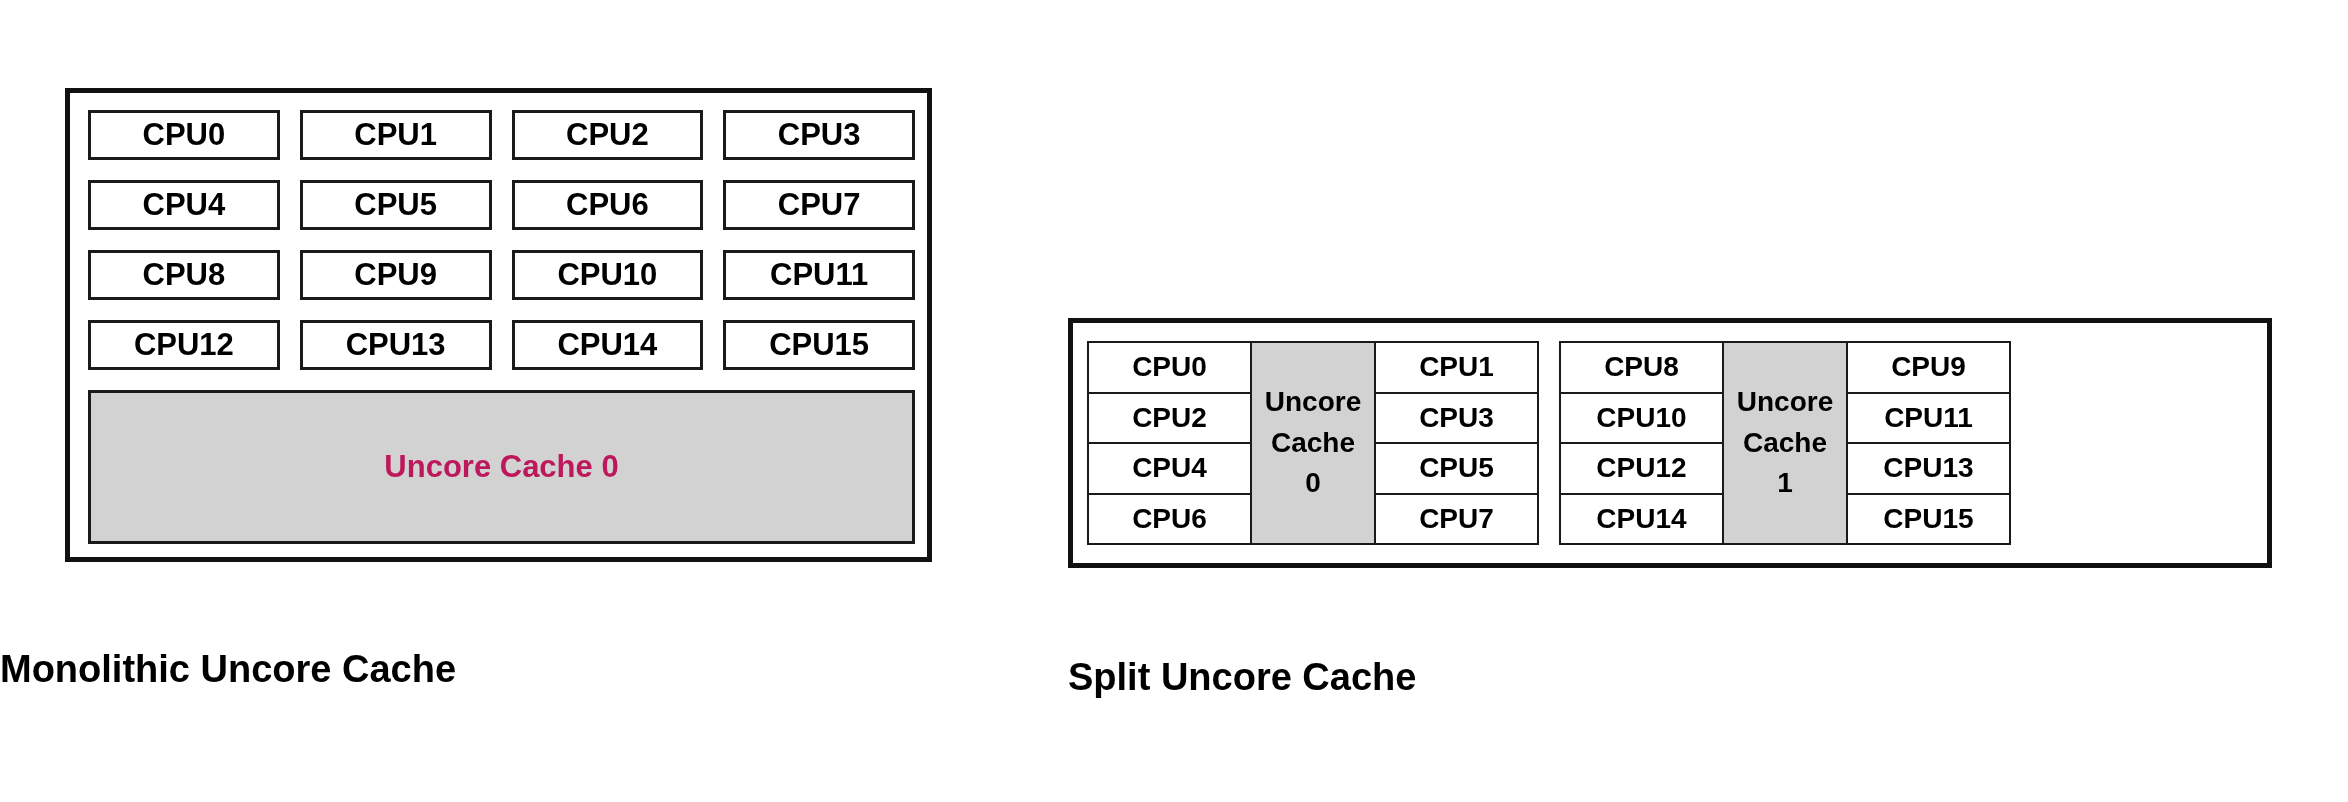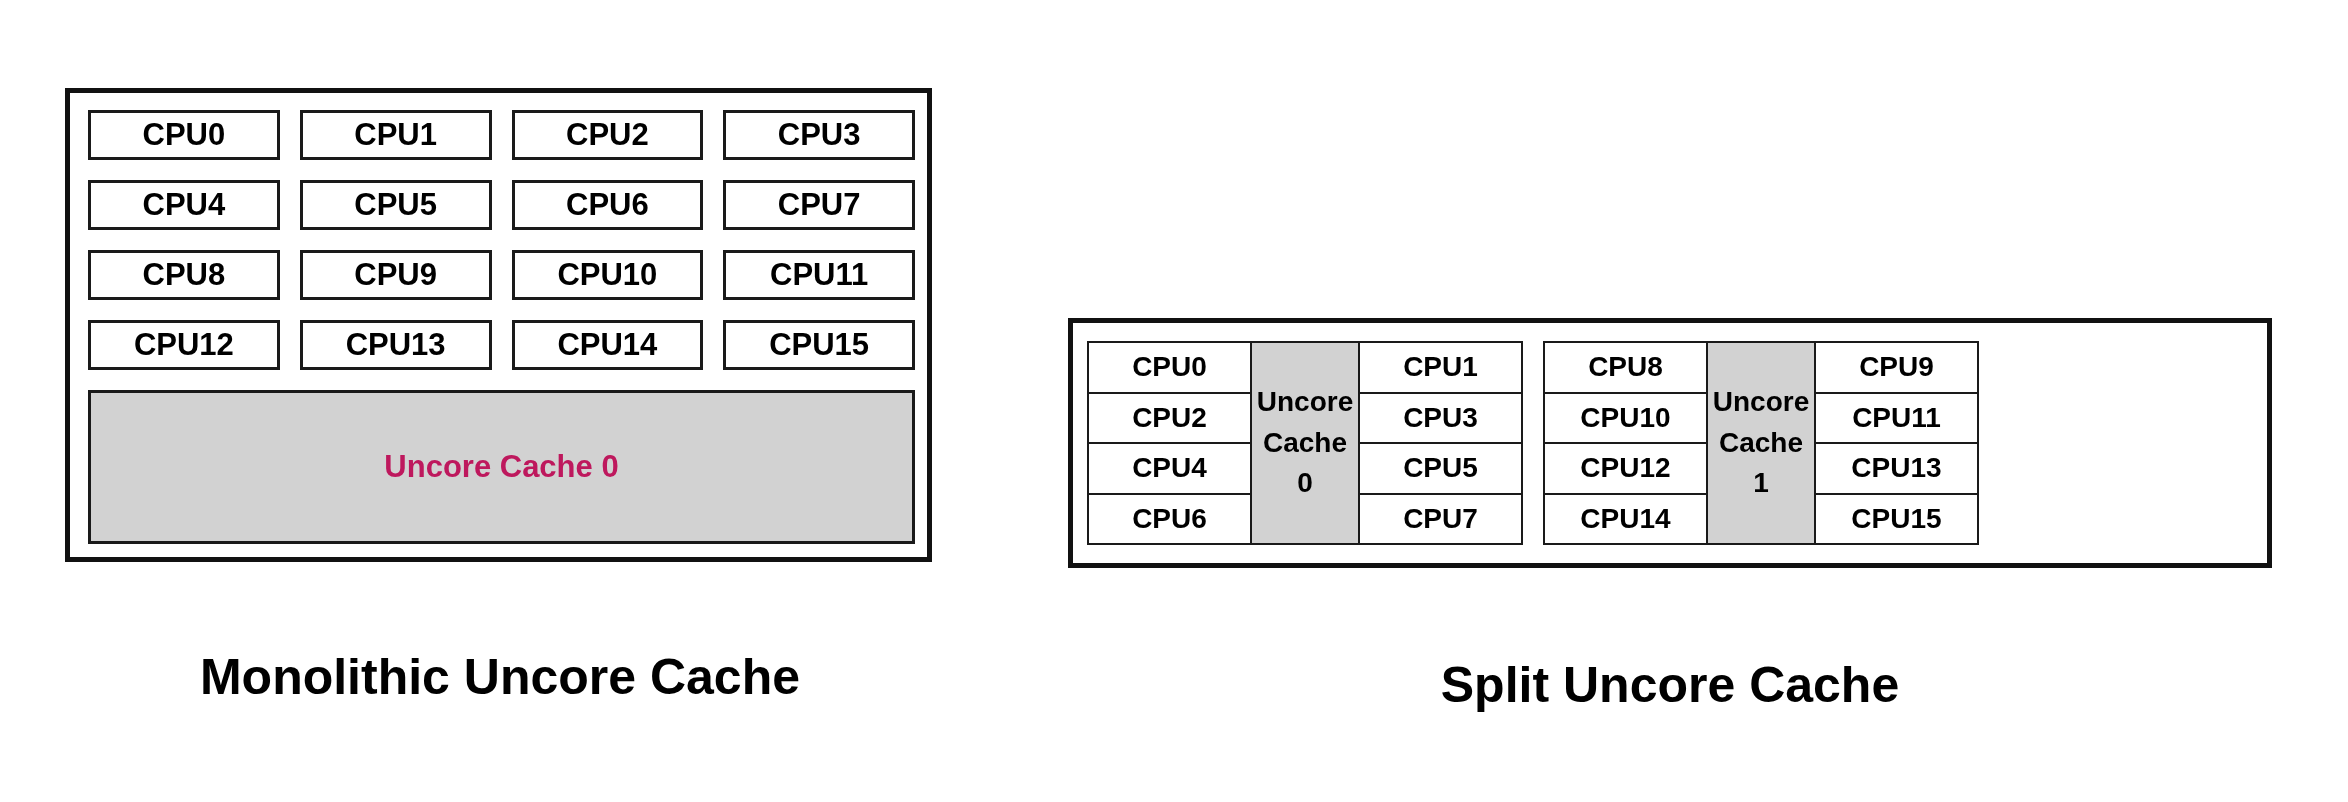--- a/index.html
+++ b/index.html
@@ -108,44 +108,43 @@
     justify-content: center;
     font-size: 28px;
     font-weight: bold;
     color: #000000;
   }
   .split-col .cpu-slot:first-child {
     margin-top: 0;
   }
   .split-cache {
     box-sizing: border-box;
-    width: 110px;
+    width: 126px;
     border: 2px solid #1a1a1a;
     background: #d2d2d2;
     display: flex;
     flex-direction: column;
     align-items: center;
     justify-content: center;
     font-size: 28px;
     font-weight: bold;
     color: #000000;
     line-height: 1.45;
     text-align: center;
     margin: 0 -2px;
     position: relative;
     z-index: 2;
   }
 
   
   .caption {
     position: absolute;
-    font-size: 50px;
-    font-weight: bold;
-    color: #000000;
-    text-align: center;
+    font-size: 38px;
+    font-weight: bold;
+    color: #000000;
     white-space: nowrap;
   }
   #caption-monolithic {
     left: 0px;
     top: 648px;
     width: 1000px;
   }
   #caption-split {
     left: 1068px;
     top: 656px;

